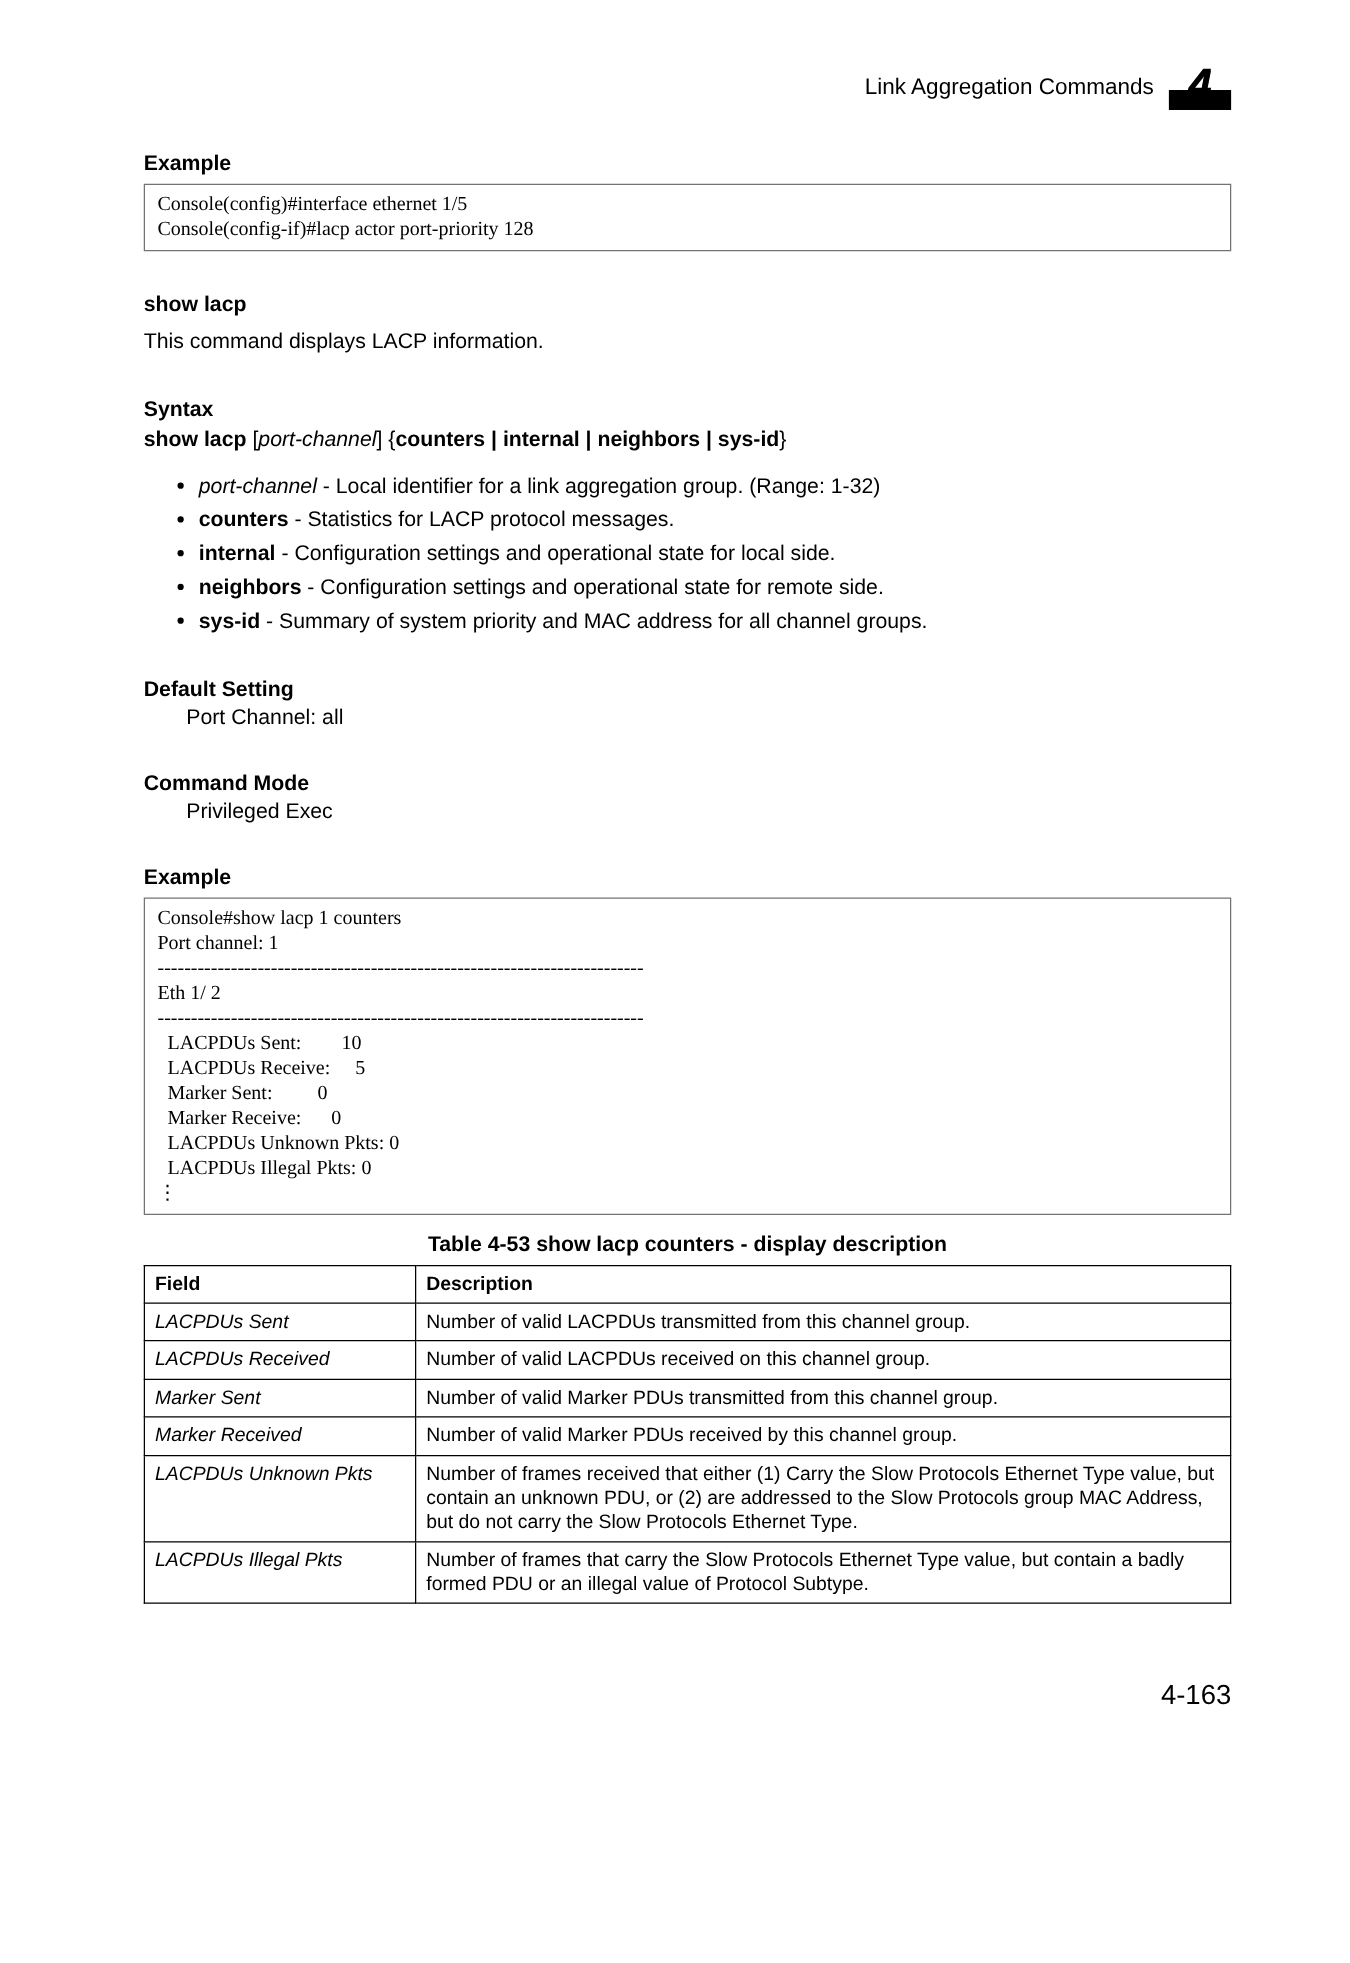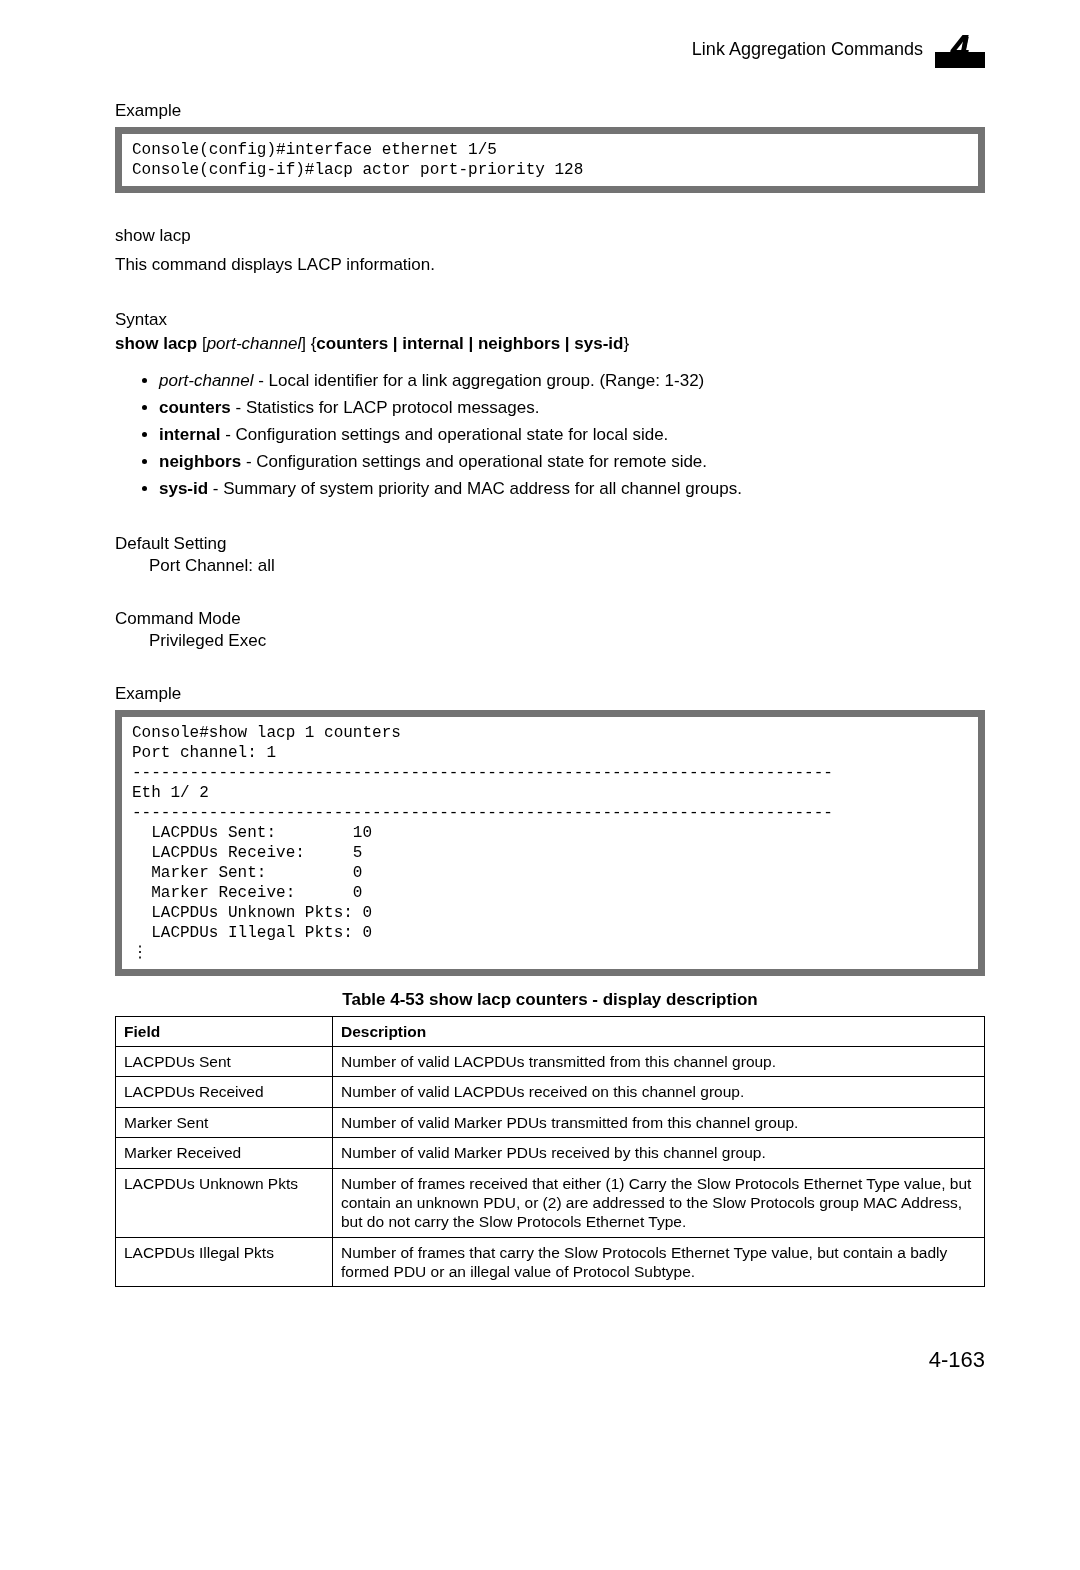--- a/index.html
+++ b/index.html
@@ -5,46 +5,46 @@
   body {
     font-family: Arial, Helvetica, sans-serif;
     font-size: 17px;
     margin: 0;
     padding: 0;
     background: #fff;
     color: #000;
     width: 1080px;
   }
   .page {
-    padding: 30px 95px 40px 115px;
+    padding: 50px 95px 40px 115px;
   }
   .header {
     display: flex;
     justify-content: flex-end;
     align-items: center;
     gap: 12px;
     margin-bottom: 32px;
   }
   .header-text {
     font-size: 18px;
   }
   .chapter-badge {
     display: flex;
     align-items: flex-end;
     justify-content: center;
   }
   .chapter-badge svg { display:block; }
   .section-heading {
-    font-weight: normal;
+    font-weight: bold;
     margin: 33px 0 2px 0;
   }
   .code-block {
-    border: 7px solid #737373;
+    border: 1px solid #737373;
     padding: 6px 10px;
-    font-family: Liberation Mono, monospace;
+    font-family: Liberation Serif, serif;
     font-size: 16px;
     white-space: pre;
     margin: 6px 0 14px 0;
     line-height: 1.25;
   }
   .body-text { margin: 8px 0 10px 0; line-height: 1.35; }
   .syntax-line { margin: 4px 0 14px 0; }
   .syntax-line .cmd-bold { font-weight: bold; }
   .syntax-line .cmd-ital { font-style: italic; }
   .bullets { margin: 16px 0 14px 0; padding-left: 44px; }
@@ -59,21 +59,21 @@
     font-size: 15.5px;
   }
   .desc-table th, .desc-table td {
     border: 1px solid #000;
     padding: 5px 8px;
     text-align: left;
     vertical-align: top;
     line-height: 1.25;
   }
   .desc-table th { font-weight: bold; }
-  .desc-table td.field-col { width: 200px; }
+  .desc-table td.field-col { width: 200px; font-style: italic; }
   .footer {
     text-align: right;
     margin-top: 60px;
     font-size: 22px;
   }
 </style>
 </head>
 <body>
 
 <div class="page">

